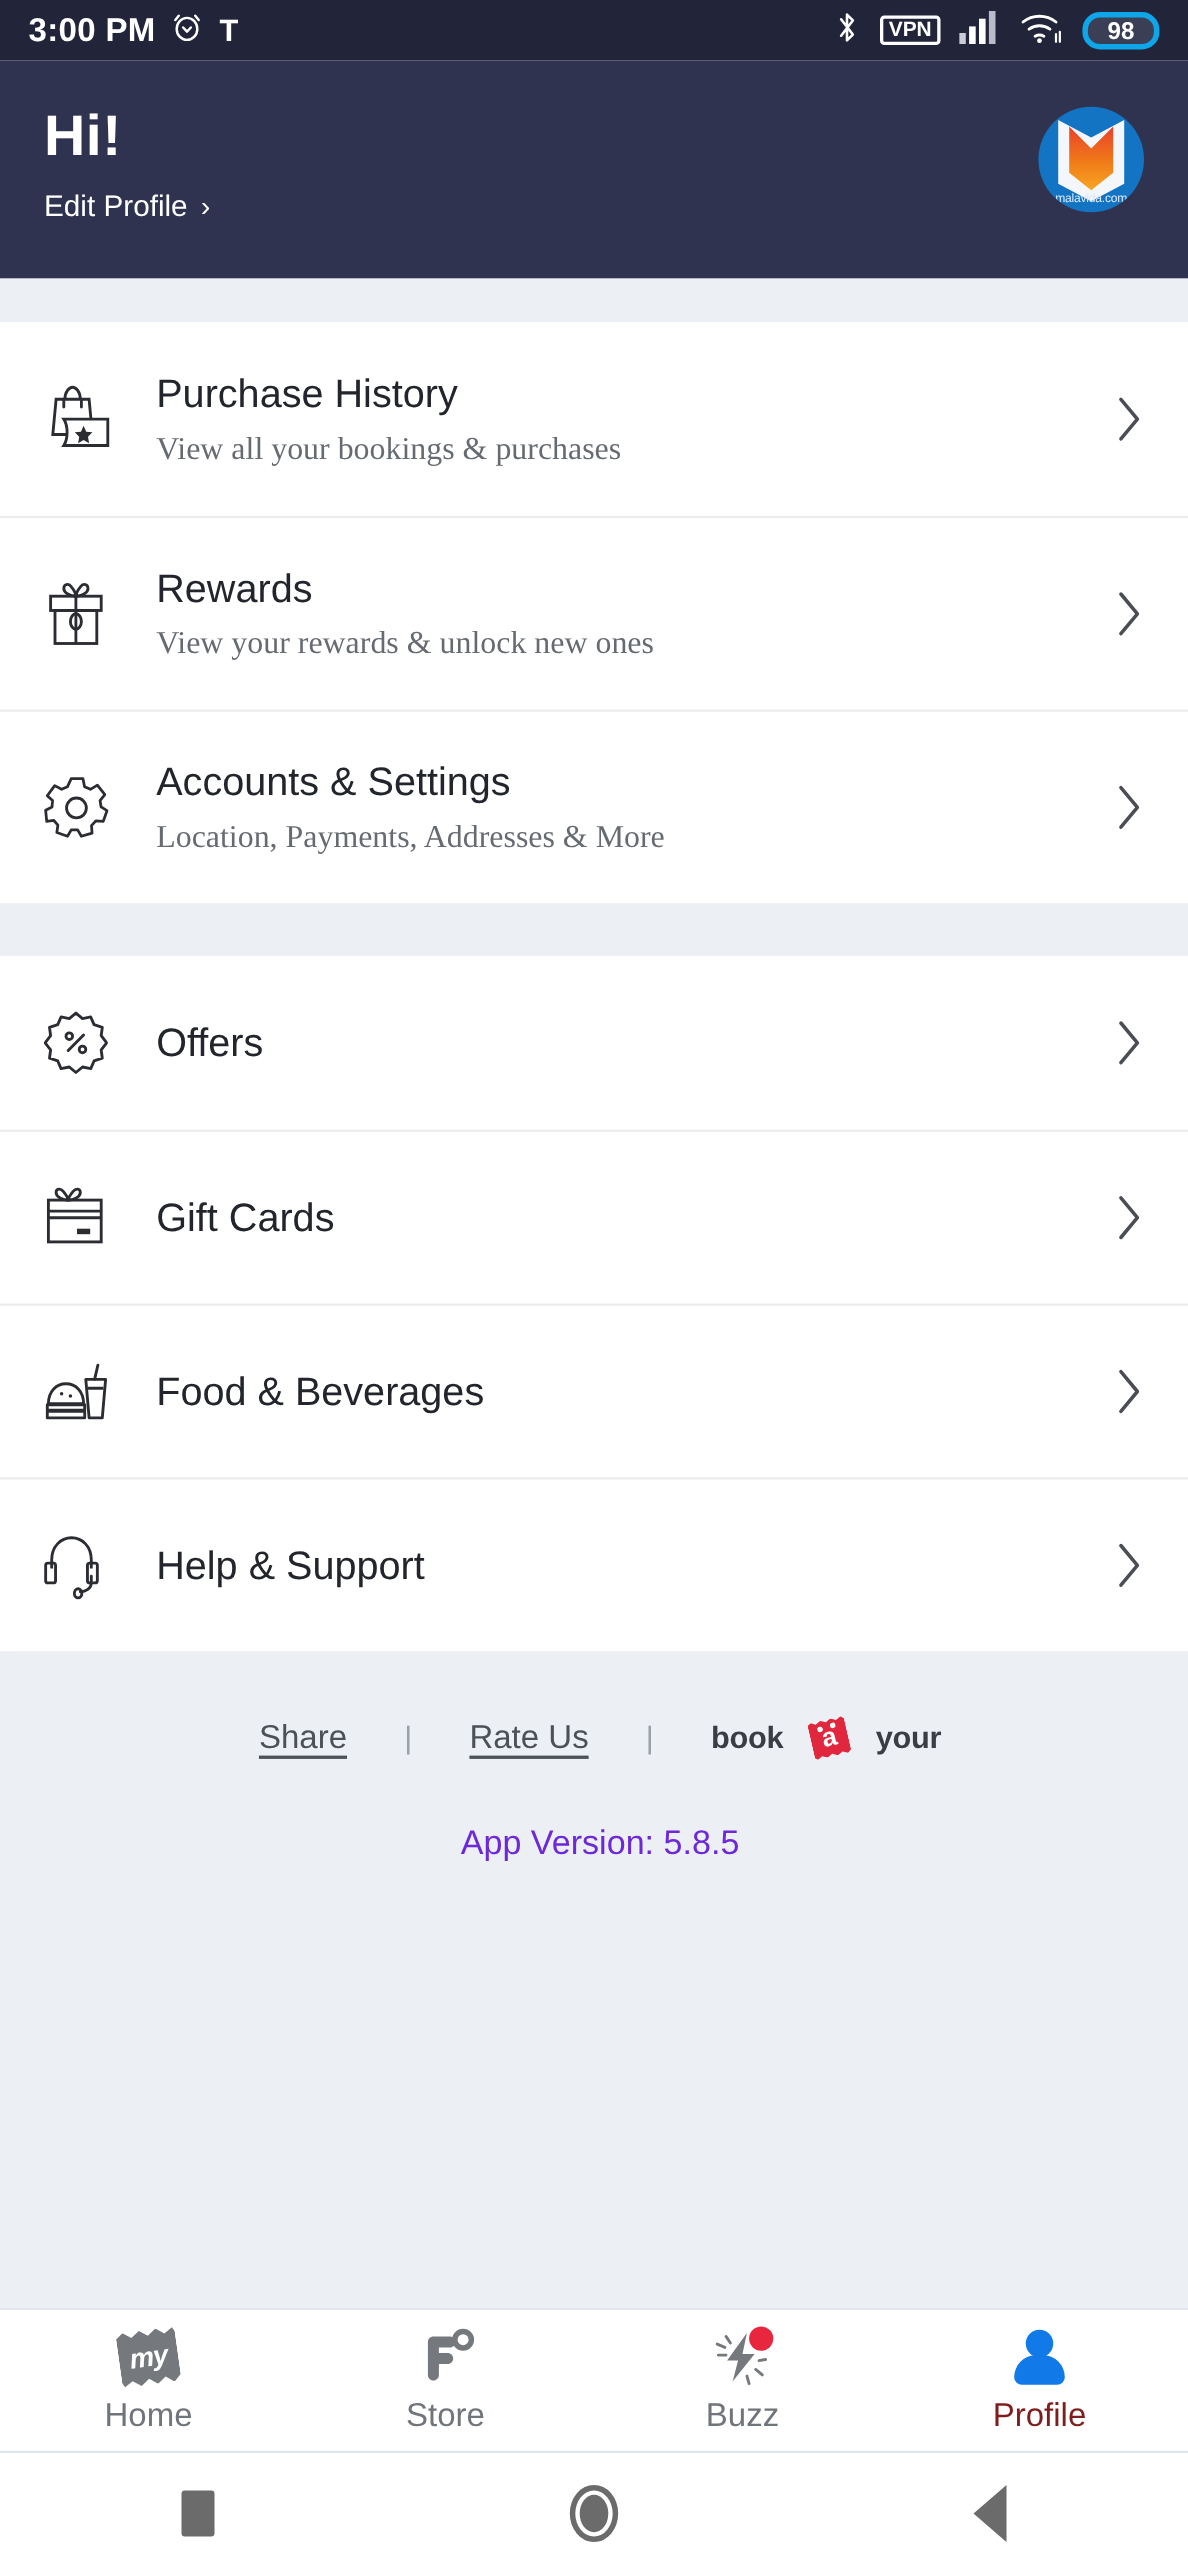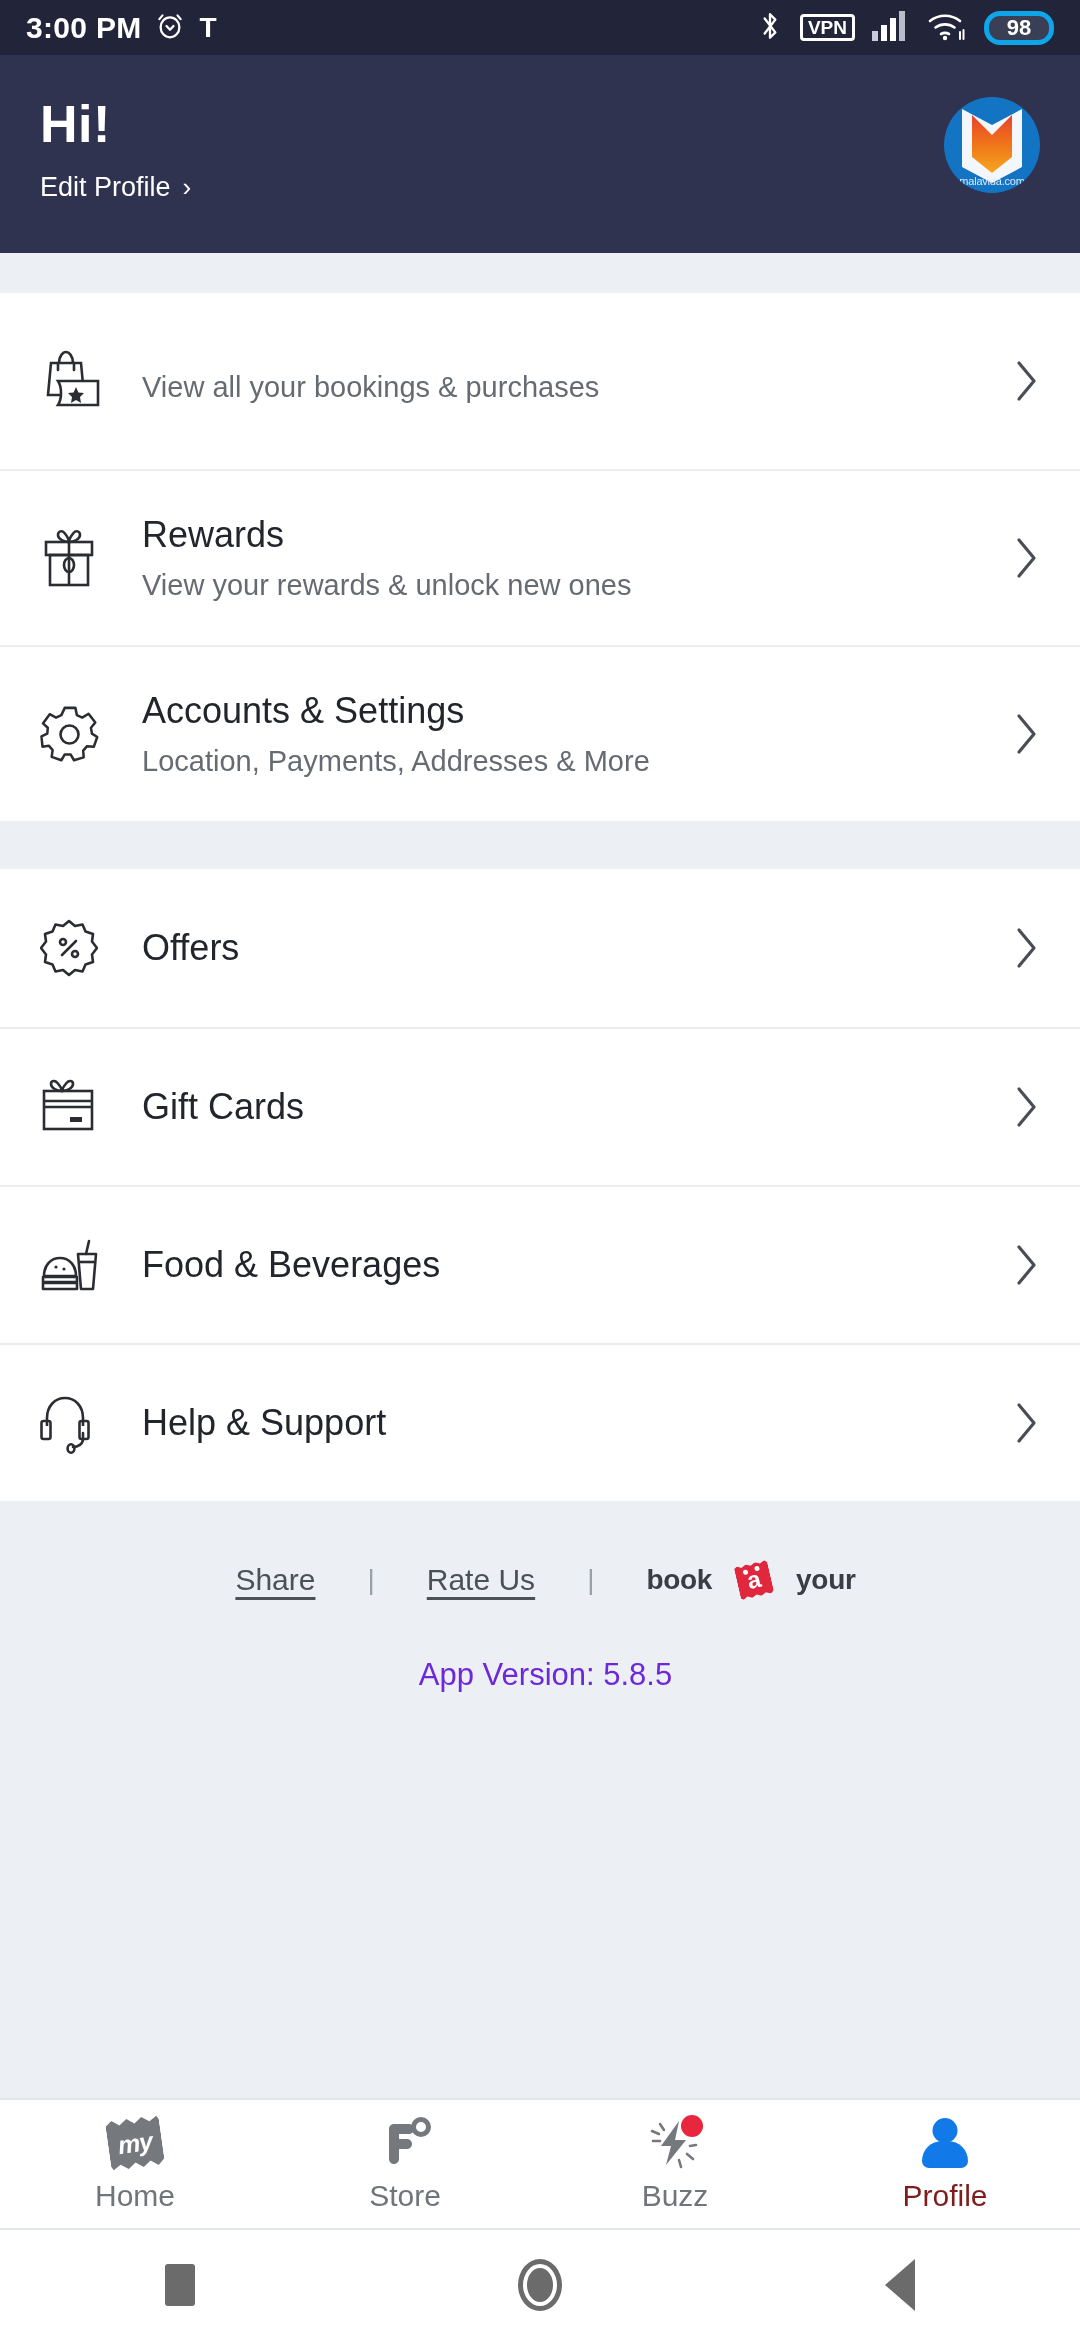--- a/index.html
+++ b/index.html
@@ -58,21 +58,21 @@
   .gap-mid { height:48px; }
   .card { background:#ffffff; }
 
   .row { display:flex; align-items:center; padding:0 40px; position:relative; background:#fff; }
   .row + .row { border-top:2px solid #ececec; }
   .row-tall { height:176px; }
   .row-short { height:158px; }
   .row-icon { width:88px; flex:0 0 88px; display:flex; align-items:center; justify-content:flex-start; }
   .row-body { flex:1 1 auto; display:flex; flex-direction:column; justify-content:center; padding-left:14px; }
   .row-title { font-size:36px; color:#22252b; line-height:1.2; }
-  .row-sub { font-size:29px; color:#666b72; margin-top:12px; line-height:1.2; }
+  .row-sub { font-size:29px; color:#666b72; margin-top:12px; line-height:1.2;font-family:Liberation Serif, serif; }
   .row-chev { flex:0 0 40px; display:flex; align-items:center; justify-content:flex-end; }
   .chev-svg { display:block; }
 
   
   .footer { background:#eceff4; flex:1 1 auto; padding-top:62px;margin-left:11px; }
   .footer-links {
     display:flex; align-items:center; justify-content:center; gap:0;
   }
   .flink {
     font-size:30px; color:#4c5158; text-decoration:underline; text-underline-offset:7px;
@@ -214,20 +214,21 @@
         <div class="row-icon">
           <svg width="62" height="64" viewBox="0 0 62 64" fill="none" stroke="#2b2d33" stroke-width="2.6">
             <path d="M11 14 H41 L44 46 H8 Z"></path>
             <path d="M19 14 C19 7 23 3 26 3 C29 3 33 7 33 14"></path>
             <path d="M18 14 V21 M34 14 V21" stroke-linecap="round"></path>
             <path d="M18 32 H58 V56 H18 C22 50 22 38 18 32 Z" fill="#ffffff"></path>
             <path d="M36 38 L38.4 43.4 L44 44 L40 48 L41 54 L36 51 L31 54 L32 48 L28 44 L33.6 43.4 Z" fill="#2b2d33" stroke="none"></path>
           </svg>
         </div>
         <div class="row-body">
+          <div class="row-title">Purchase History</div>
           <div class="row-sub">View all your bookings &amp; purchases</div>
         </div>
         <div class="row-chev">
           <svg class="chev-svg" width="26" height="44" viewBox="0 0 26 44" fill="none" stroke="#4a4d53" stroke-width="3.2" stroke-linecap="round" stroke-linejoin="round">
               <path d="M5 4 L20 22 L5 40"></path>
             </svg>
         </div>
       </div>
 
       <div class="row row-tall">

